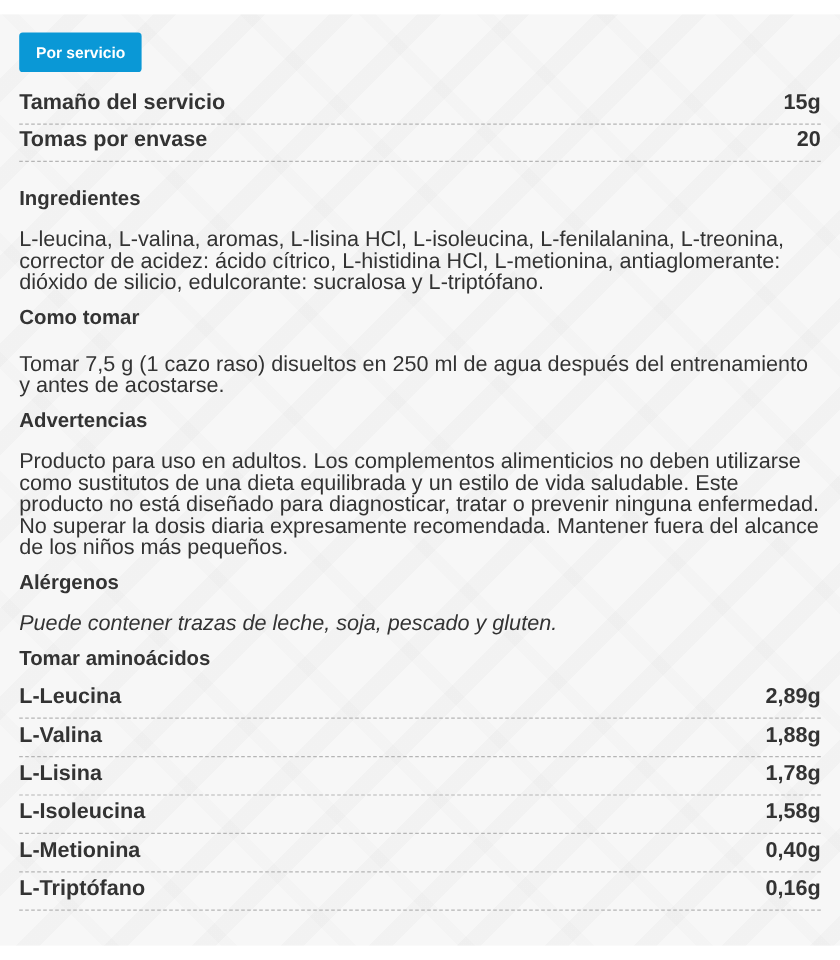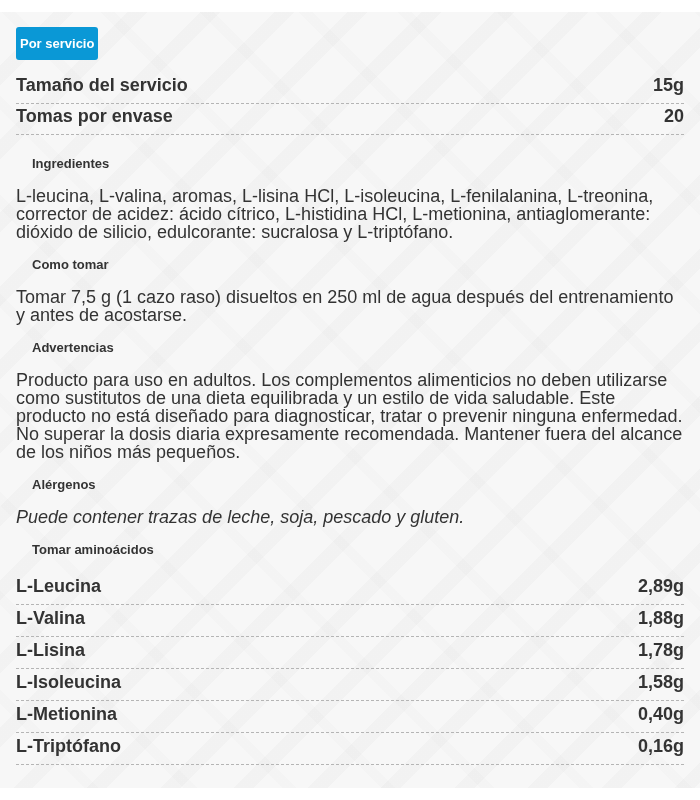--- a/index.html
+++ b/index.html
@@ -8,32 +8,32 @@
     position: absolute; left: 0; top: 12px; width: 700px; height: 776px;
     background-color: #f7f7f7;
     background-image:
       repeating-linear-gradient(135deg, rgba(0,0,0,0) 0px, rgba(0,0,0,0) 38px, rgba(0,0,0,0.018) 38px, rgba(0,0,0,0.018) 52px),
       repeating-linear-gradient(45deg, rgba(0,0,0,0) 0px, rgba(0,0,0,0) 60px, rgba(0,0,0,0.012) 60px, rgba(0,0,0,0.012) 70px);
     overflow: hidden;
   }
   .inner { position: absolute; left: 16px; top: 15px; width: 668px; }
   .tab-btn {
     display: inline-block; background: #0a98d6; color: #ffffff; font-weight: bold;
-    font-size: 13px; line-height: 33px; height: 33px; padding: 0 4px; border-radius: 3px;
+    font-size: 13px; line-height: 33px; height: 33px; padding: 0 14px; border-radius: 3px;
     cursor: pointer;
   }
   .rows { margin-top: 13px; }
   .row {
     display: flex; justify-content: space-between; align-items: flex-end;
     font-size: 18px; height: 31px; box-sizing: border-box; padding-bottom: 7px;
     border-bottom: 1px dashed #b5b5b5;
     font-weight: bold;
   }
   .row .val { text-align: center; }
-  .section-title { font-size: 13px; font-weight: bold; margin: 16px; }
+  .section-title { font-size: 17px; font-weight: bold; margin: 0; }
   .para { font-size: 18px; line-height: 18px; margin: 0; }
   .italic { font-style: italic; }
   .amino { margin-top: 8px; }
   .amino .row { height: 32px; }
 </style>
 </head>
 <body>
 
 <div class="panel">
   <div class="inner">
@@ -51,21 +51,21 @@
       </div>
     </div>
 
     <div style="margin-top:21px">
       <h3 class="section-title">Ingredientes</h3>
       <p class="para" style="margin-top:14px">L-leucina, L-valina, aromas, L-lisina HCl, L-isoleucina, L-fenilalanina, L-treonina, corrector de acidez: ácido cítrico, L-histidina HCl, L-metionina, antiaglomerante: dióxido de silicio, edulcorante: sucralosa y L-triptófano.</p>
     </div>
 
     <div style="margin-top:11px">
       <h3 class="section-title">Como tomar</h3>
-      <p class="para" style="margin-top:2px">Tomar 7,5 g (1 cazo raso) disueltos en 250 ml de agua después del entrenamiento y antes de acostarse.</p>
+      <p class="para" style="margin-top:19px">Tomar 7,5 g (1 cazo raso) disueltos en 250 ml de agua después del entrenamiento y antes de acostarse.</p>
     </div>
 
     <div style="margin-top:11px">
       <h3 class="section-title">Advertencias</h3>
       <p class="para" style="margin-top:14px">Producto para uso en adultos. Los complementos alimenticios no deben utilizarse como sustitutos de una dieta equilibrada y un estilo de vida saludable. Este producto no está diseñado para diagnosticar, tratar o prevenir ninguna enfermedad. No superar la dosis diaria expresamente recomendada. Mantener fuera del alcance de los niños más pequeños.</p>
     </div>
 
     <div style="margin-top:11px">
       <h3 class="section-title">Alérgenos</h3>
       <p class="para italic" style="margin-top:14px">Puede contener trazas de leche, soja, pescado y gluten.</p>

